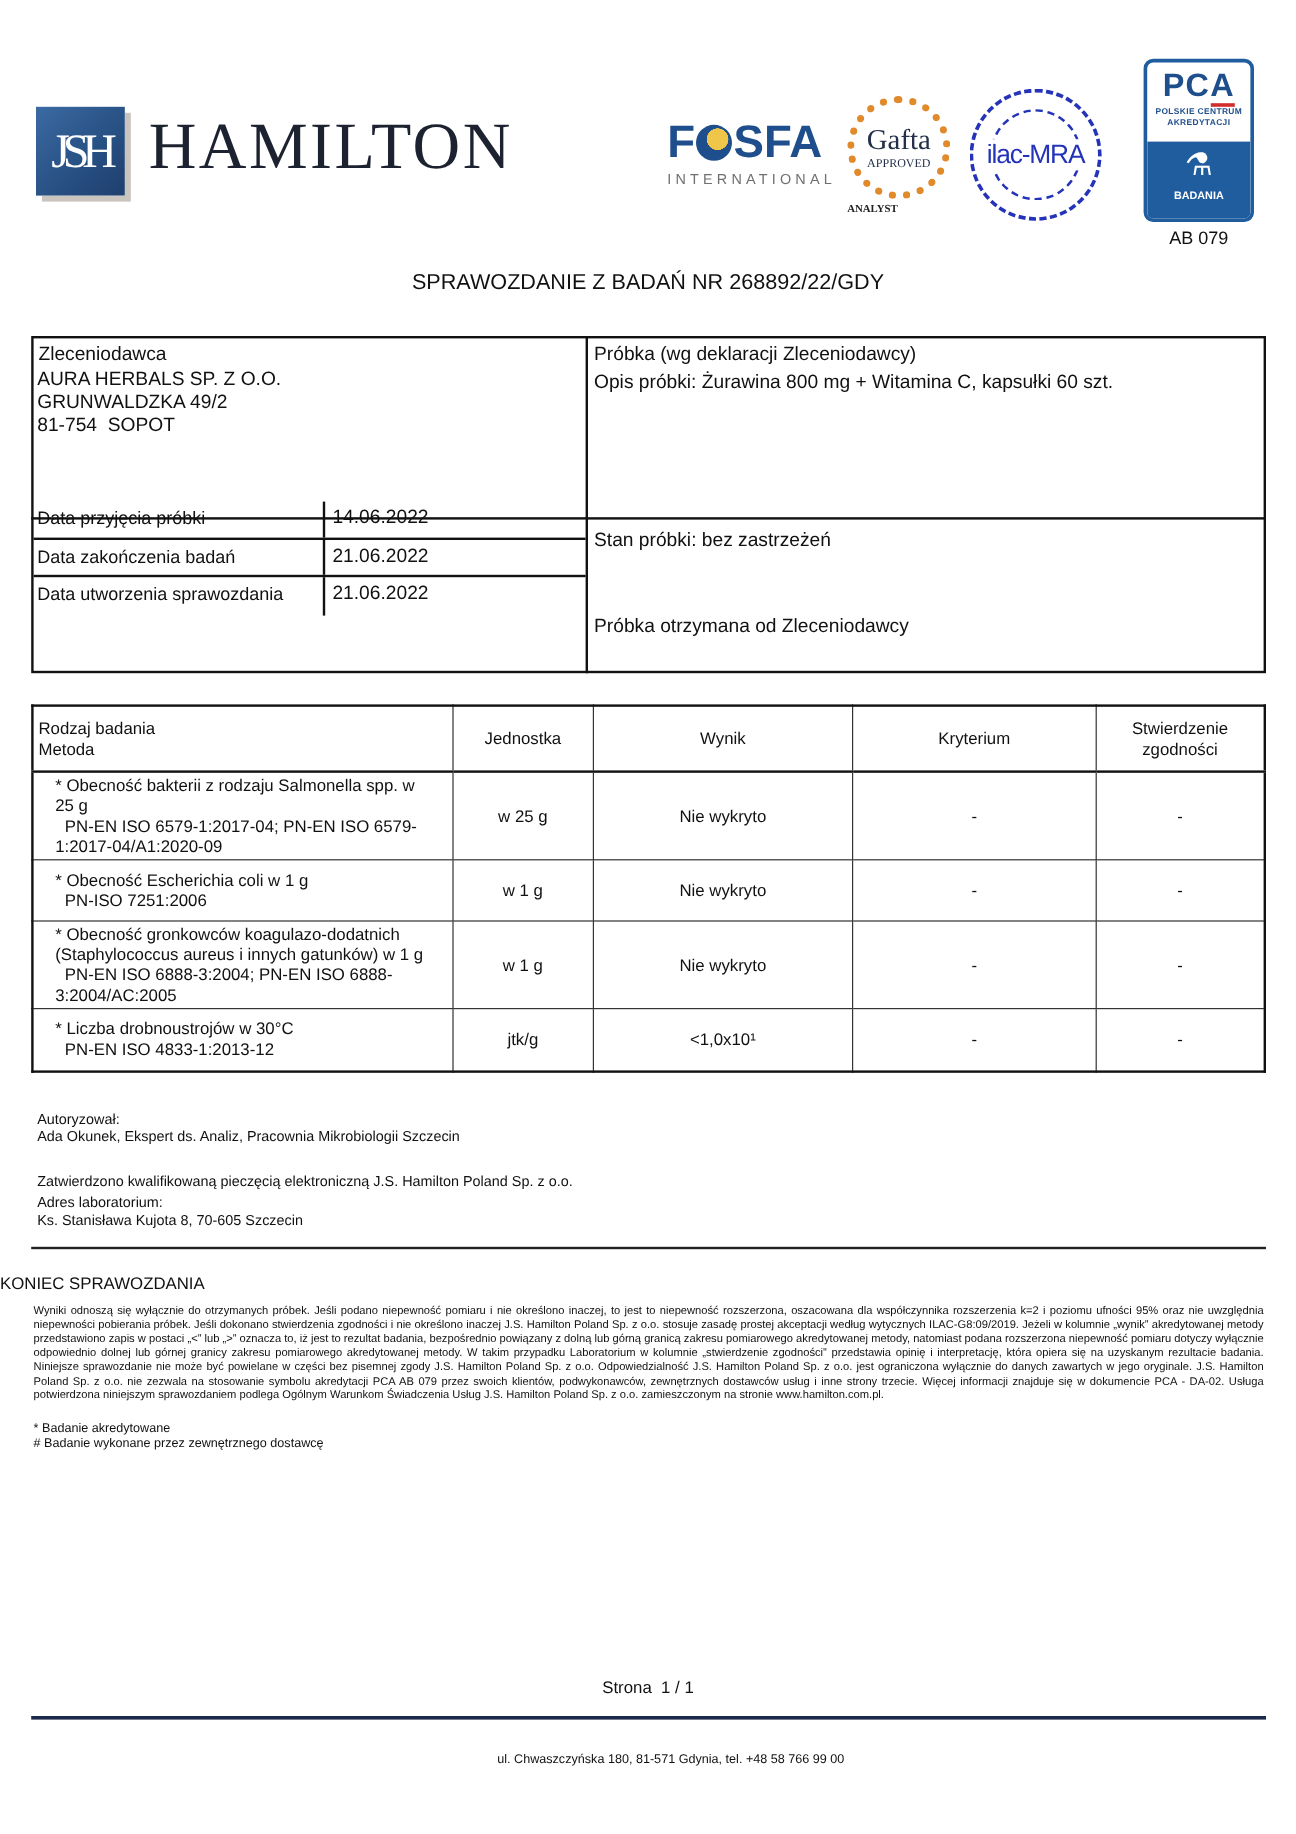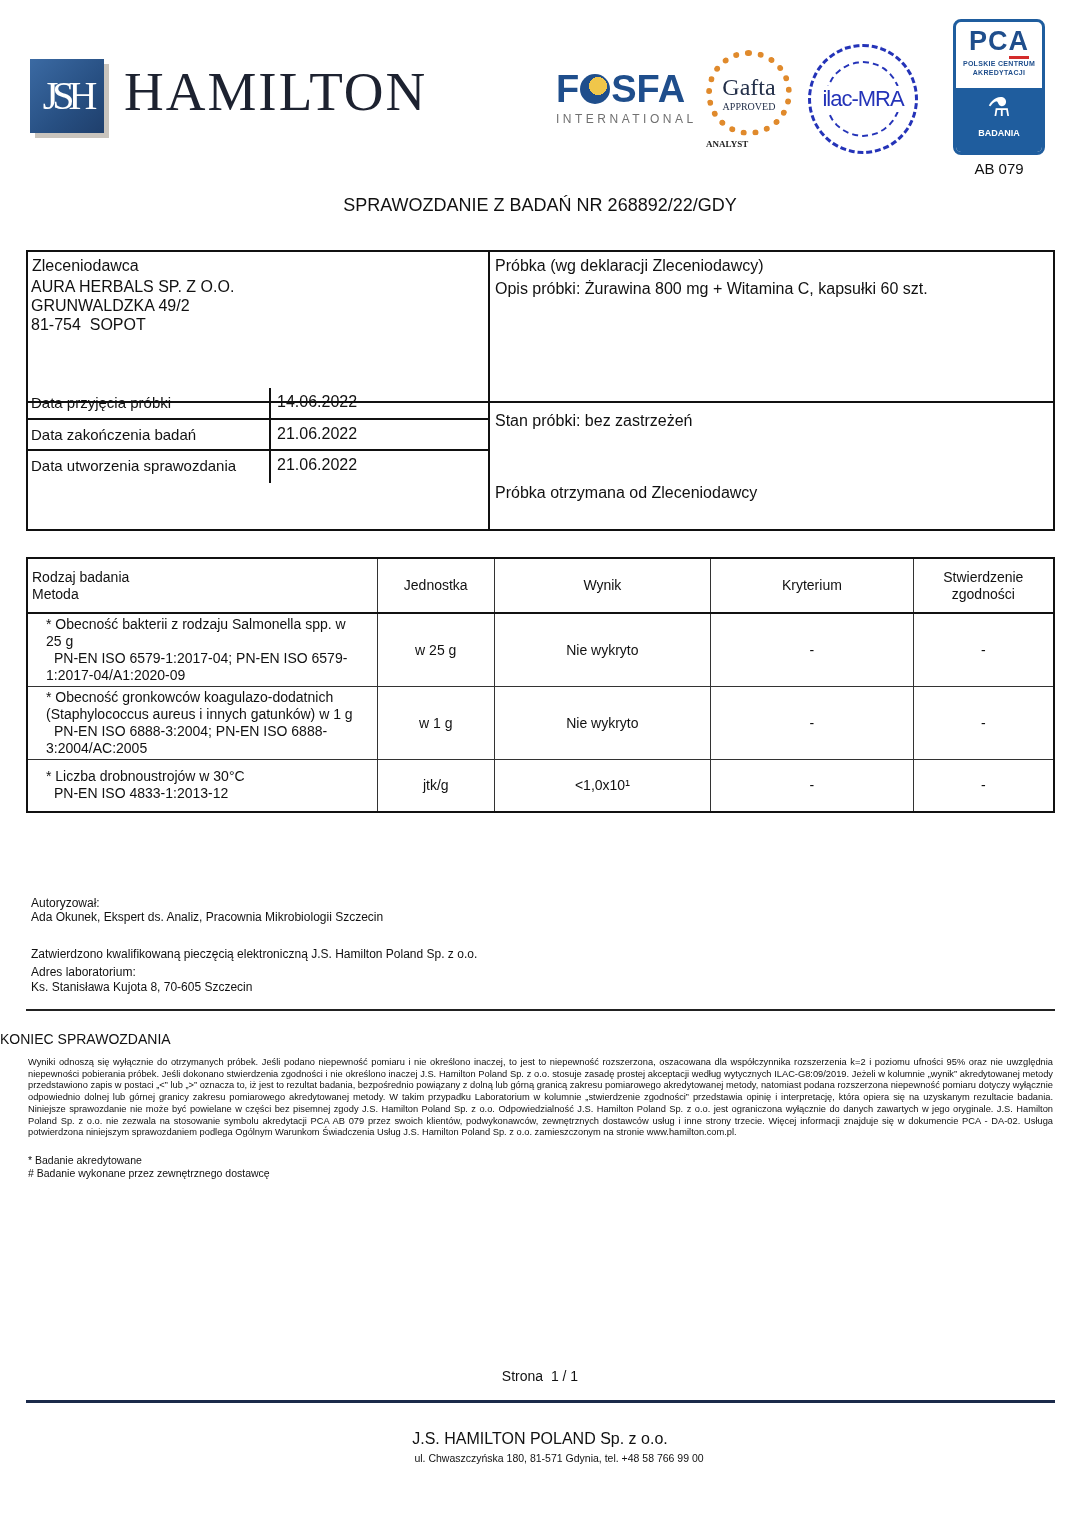--- a/index.html
+++ b/index.html
@@ -1,17 +1,17 @@
 <!DOCTYPE html>
 <html><head>
 <meta charset="utf-8">
 <style>
   * { box-sizing: border-box; margin: 0; padding: 0; }
   body { width: 1080px; height: 1528px; background: #ffffff; font-family: "Liberation Sans", sans-serif; color: #111; position: relative; overflow: hidden; }
-  .abs { position: absolute; }
+  .abs { position: absolute; margin-top: 30px; }
 
   
   .jsh-box { left: 30px; top: 59px; width: 74px; height: 74px; background: linear-gradient(135deg, #3b6aa3 0%, #274f82 60%, #1f3f6c 100%); box-shadow: 5px 5px 0 #c9c4bd; display:flex; align-items:center; justify-content:center; }
   .jsh-box span { font-family: "Liberation Serif", serif; color: #fff; font-size: 40px; letter-spacing: -6px; line-height: 1; }
   .hamilton-word { left: 124px; top: 64px; font-family: "Liberation Serif", serif; font-size: 55px; letter-spacing: 2px; color: #1d2230; line-height: 1; }
 
   .fosfa { left: 556px; top: 70px; width: 140px; }
   .fosfa .big { font-family: "Liberation Sans", sans-serif; font-weight: bold; font-size: 38px; color: #1f4e8c; letter-spacing: 0px; line-height: 1; display:flex; align-items:center; }
   .fosfa .globe { display:inline-block; width: 30px; height: 30px; border-radius: 50%; background: radial-gradient(circle at 60% 40%, #f0c64a 0 35%, #1f4e8c 36% 100%); margin: 0 1px; }
   .fosfa .small { font-size: 12px; letter-spacing: 3.5px; color: #707070; margin-top: 4px; }
@@ -169,20 +169,30 @@
       <td class="first">
           <div>* Obecność bakterii z rodzaju Salmonella spp. w 25 g</div>
           <div class="ind">PN-EN ISO 6579-1:2017-04; PN-EN ISO 6579-</div>
           <div>1:2017-04/A1:2020-09</div>
         </td>
       <td>w 25 g</td>
       <td>Nie wykryto</td>
       <td>-</td>
       <td>-</td>
     </tr>
+    <tr style="height:51px">
+      <td class="first">
+          <div>* Obecność Escherichia coli w 1 g</div>
+          <div class="ind">PN-ISO 7251:2006</div>
+        </td>
+      <td>w 1 g</td>
+      <td>Nie wykryto</td>
+      <td>-</td>
+      <td>-</td>
+    </tr>
     <tr style="height:69px">
       <td class="first">
           <div>* Obecność gronkowców koagulazo-dodatnich</div>
           <div>(Staphylococcus aureus i innych gatunków) w 1 g</div>
           <div class="ind">PN-EN ISO 6888-3:2004; PN-EN ISO 6888-</div>
           <div>3:2004/AC:2005</div>
         </td>
       <td>w 1 g</td>
       <td>Nie wykryto</td>
       <td>-</td>
@@ -213,15 +223,14 @@
 <div class="abs disclaimer">Wyniki odnoszą się wyłącznie do otrzymanych próbek. Jeśli podano niepewność pomiaru i nie określono inaczej, to jest to niepewność rozszerzona, oszacowana dla współczynnika rozszerzenia k=2 i poziomu ufności 95% oraz nie uwzględnia niepewności pobierania próbek. Jeśli dokonano stwierdzenia zgodności i nie określono inaczej J.S. Hamilton Poland Sp. z o.o. stosuje zasadę prostej akceptacji według wytycznych ILAC-G8:09/2019. Jeżeli w kolumnie „wynik” akredytowanej metody przedstawiono zapis w postaci „&lt;” lub „&gt;” oznacza to, iż jest to rezultat badania, bezpośrednio powiązany z dolną lub górną granicą zakresu pomiarowego akredytowanej metody, natomiast podana rozszerzona niepewność pomiaru dotyczy wyłącznie odpowiednio dolnej lub górnej granicy zakresu pomiarowego akredytowanej metody. W takim przypadku Laboratorium w kolumnie „stwierdzenie zgodności” przedstawia opinię i interpretację, która opiera się na uzyskanym rezultacie badania. Niniejsze sprawozdanie nie może być powielane w części bez pisemnej zgody J.S. Hamilton Poland Sp. z o.o. Odpowiedzialność J.S. Hamilton Poland Sp. z o.o. jest ograniczona wyłącznie do danych zawartych w jego oryginale. J.S. Hamilton Poland Sp. z o.o. nie zezwala na stosowanie symbolu akredytacji PCA AB 079 przez swoich klientów, podwykonawców, zewnętrznych dostawców usług i inne strony trzecie. Więcej informacji znajduje się w dokumencie PCA - DA-02. Usługa potwierdzona niniejszym sprawozdaniem podlega Ogólnym Warunkom Świadczenia Usług J.S. Hamilton Poland Sp. z o.o. zamieszczonym na stronie www.hamilton.com.pl.</div>
 
 <div class="abs legend">
   <div>* Badanie akredytowane</div>
   <div># Badanie wykonane przez zewnętrznego dostawcę</div>
 </div>
 
 <div class="abs page-no" style="white-space:pre;">Strona  1 / 1</div>
 <div class="abs footer-line"></div>
 <div class="abs footer">
-  <div class="f1">J.S. HAMILTON POLAND Sp. z o.o.</div>
   <div class="f3">ul. Chwaszczyńska 180, 81-571 Gdynia, tel. +48 58 766 99 00</div>
 </div>
 
 </body></html>

